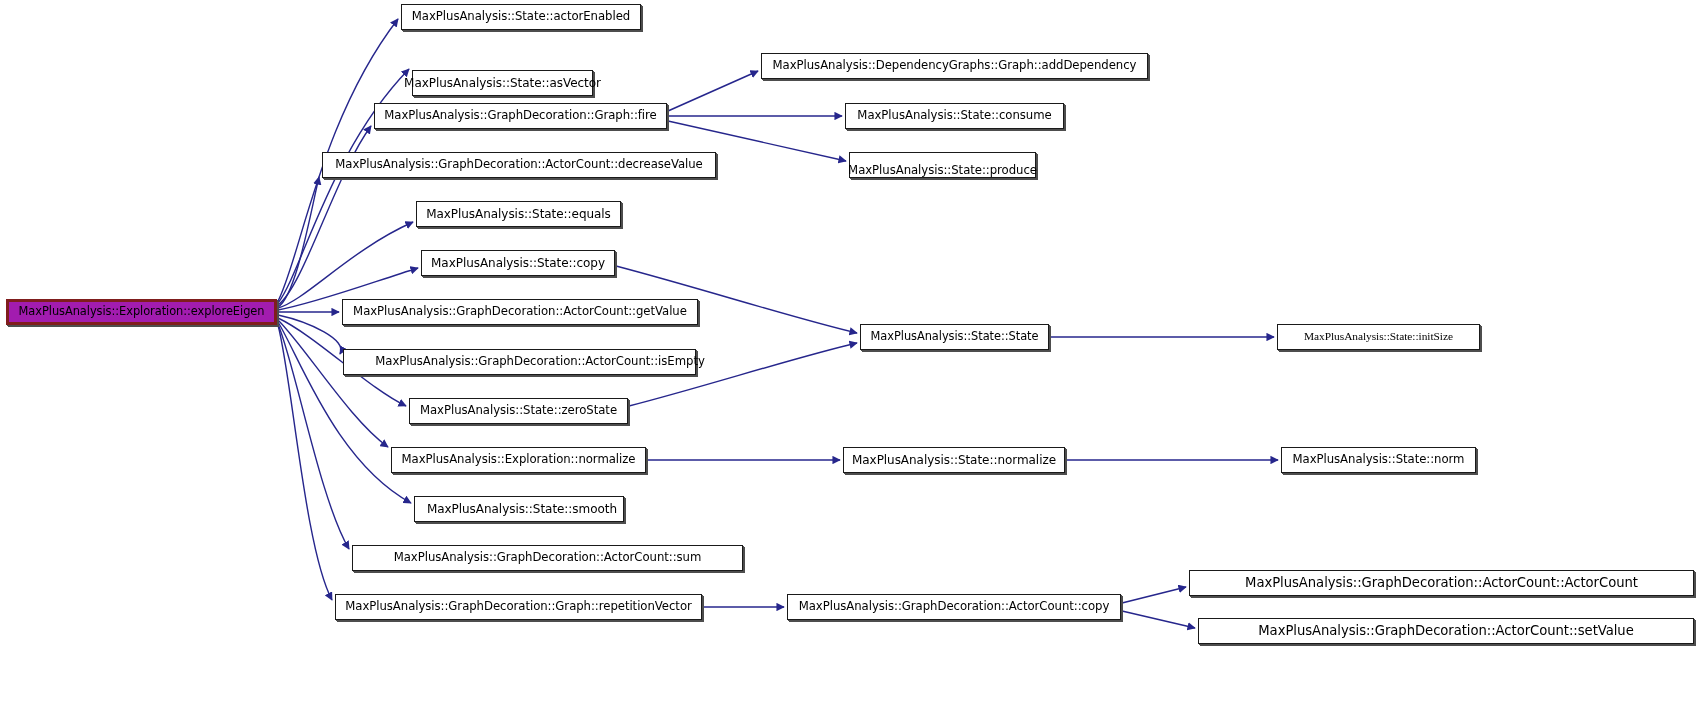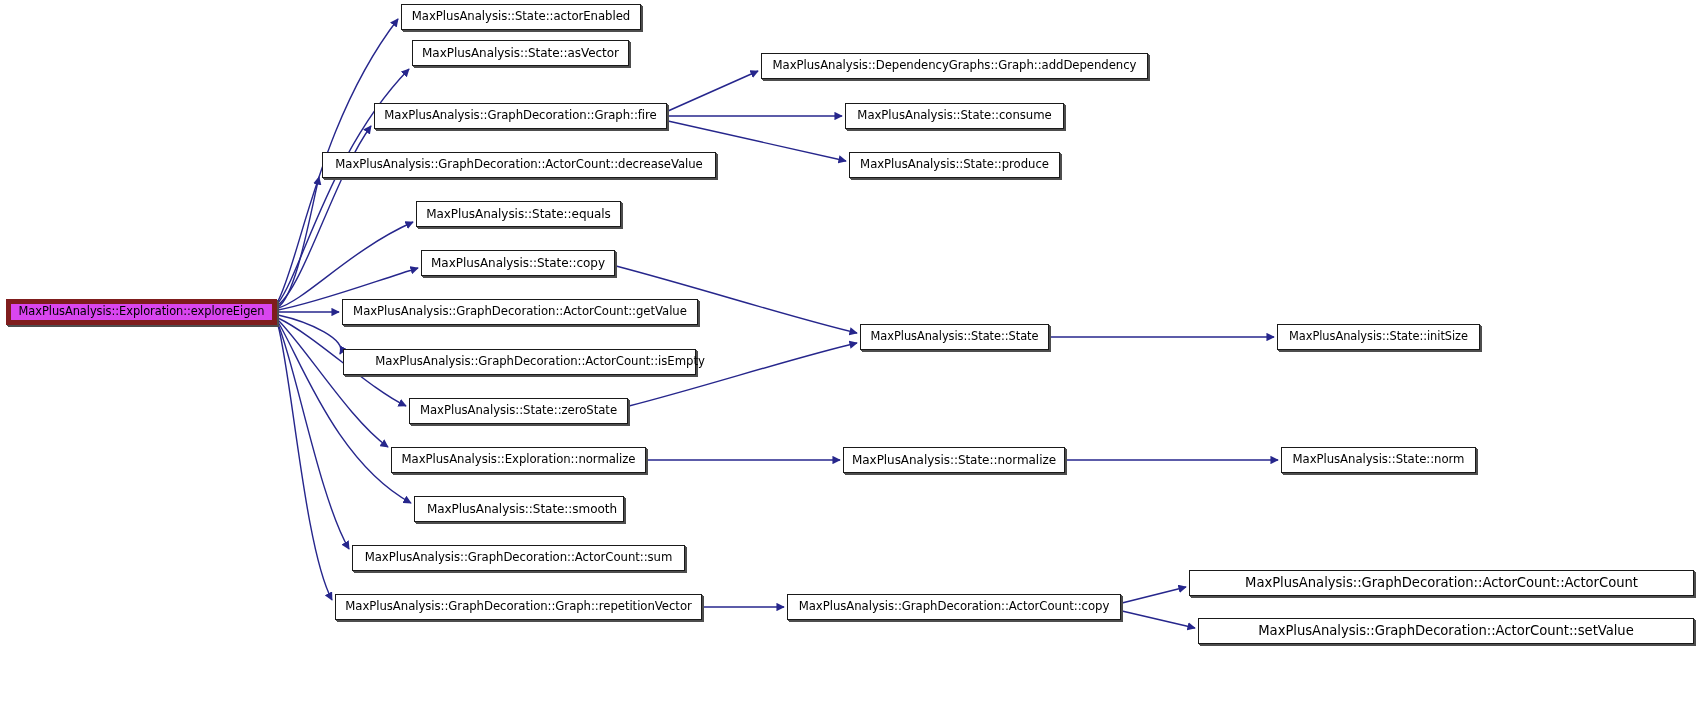--- a/index.html
+++ b/index.html
@@ -18,22 +18,22 @@
     border:1px solid #1a1a1a;
     box-shadow:1px 1px 0 0 #4d4d4d, 2px 2px 0 0 #4d4d4d;
     display:flex;align-items:center;justify-content:center;
     white-space:nowrap;
     color:#000000;
     font-size:13.2px;
     line-height:1;
     letter-spacing:-0.05px;
   }
   .node.root{
-    background:#d946ef;
-    border:5px solid #7f1d1d;
+    background:#a21caf;
+    border:3px solid #7f1d1d;
   }
   .node span{display:block;padding:0 6px;}
 </style>
 </head>
 <body>
 
 <div id="canvas">
 
   <svg id="edges" viewBox="0 0 1699 707" xmlns="http://www.w3.org/2000/svg">
     <defs>
@@ -69,21 +69,21 @@
       </g>
   </svg>
 
   <div id="node-layer">
       <div class="node root" style="left: 6px; top: 299px; width: 271px; height: 26px;">
         <span style="font-size: 11.4px;">MaxPlusAnalysis::Exploration::exploreEigen</span>
       </div>
       <div class="node" style="left: 401px; top: 4px; width: 240px; height: 26px;">
         <span style="font-size: 11.7px;">MaxPlusAnalysis::State::actorEnabled</span>
       </div>
-      <div class="node" style="left: 412px; top: 40px; width: 217px; height: 26px;">
+      <div class="node" style="left: 412px; top: 70px; width: 181px; height: 26px;">
         <span style="font-size: 12px;">MaxPlusAnalysis::State::asVector</span>
       </div>
       <div class="node" style="left: 374px; top: 103px; width: 293px; height: 26px;">
         <span style="font-size: 11.7px;">MaxPlusAnalysis::GraphDecoration::Graph::fire</span>
       </div>
       <div class="node" style="left: 322px; top: 152px; width: 394px; height: 26px;">
         <span style="font-size: 11.7px;">MaxPlusAnalysis::GraphDecoration::ActorCount::decreaseValue</span>
       </div>
       <div class="node" style="left: 416px; top: 201px; width: 205px; height: 26px;">
         <span style="font-size: 12px;">MaxPlusAnalysis::State::equals</span>
@@ -99,46 +99,46 @@
       </div>
       <div class="node" style="left: 409px; top: 398px; width: 219px; height: 26px;">
         <span style="font-size: 11.7px;">MaxPlusAnalysis::State::zeroState</span>
       </div>
       <div class="node" style="left: 391px; top: 447px; width: 255px; height: 26px;">
         <span style="font-size: 11.7px;">MaxPlusAnalysis::Exploration::normalize</span>
       </div>
       <div class="node" style="left: 414px; top: 496px; width: 210px; height: 26px; justify-content: flex-end;">
         <span style="font-size: 12px;">MaxPlusAnalysis::State::smooth</span>
       </div>
-      <div class="node" style="left: 352px; top: 545px; width: 333px; height: 26px;">
+      <div class="node" style="left: 352px; top: 545px; width: 391px; height: 26px;">
         <span style="font-size: 11.7px;">MaxPlusAnalysis::GraphDecoration::ActorCount::sum</span>
       </div>
       <div class="node" style="left: 335px; top: 594px; width: 367px; height: 26px;">
         <span style="font-size: 11.7px;">MaxPlusAnalysis::GraphDecoration::Graph::repetitionVector</span>
       </div>
       <div class="node" style="left: 761px; top: 53px; width: 387px; height: 26px;">
         <span style="font-size: 11.7px;">MaxPlusAnalysis::DependencyGraphs::Graph::addDependency</span>
       </div>
       <div class="node" style="left: 845px; top: 103px; width: 219px; height: 26px;">
         <span style="font-size: 11.7px;">MaxPlusAnalysis::State::consume</span>
       </div>
-      <div class="node" style="left: 849px; top: 152px; width: 211px; height: 26px;">
+      <div class="node" style="left: 849px; top: 152px; width: 187px; height: 26px; align-items: flex-end;">
         <span style="font-size: 11.7px;">MaxPlusAnalysis::State::produce</span>
       </div>
       <div class="node" style="left: 860px; top: 324px; width: 189px; height: 26px;">
         <span style="font-size: 11.4px;">MaxPlusAnalysis::State::State</span>
       </div>
       <div class="node" style="left: 843px; top: 447px; width: 222px; height: 26px;">
         <span style="font-size: 12px;">MaxPlusAnalysis::State::normalize</span>
       </div>
       <div class="node" style="left: 787px; top: 594px; width: 334px; height: 26px;">
         <span style="font-size: 11.7px;">MaxPlusAnalysis::GraphDecoration::ActorCount::copy</span>
       </div>
       <div class="node" style="left: 1277px; top: 324px; width: 203px; height: 26px;">
-        <span style="font-size: 11.4px;">MaxPlusAnalysis::State::initSize</span>
+        <span style="font-size: 11.4px; font-family: Liberation Serif, serif;">MaxPlusAnalysis::State::initSize</span>
       </div>
       <div class="node" style="left: 1281px; top: 447px; width: 195px; height: 26px;">
         <span style="font-size: 11.7px;">MaxPlusAnalysis::State::norm</span>
       </div>
       <div class="node" style="left: 1189px; top: 570px; width: 505px; height: 26px;">
         <span>MaxPlusAnalysis::GraphDecoration::ActorCount::ActorCount</span>
       </div>
       <div class="node" style="left: 1198px; top: 618px; width: 496px; height: 26px;">
         <span>MaxPlusAnalysis::GraphDecoration::ActorCount::setValue</span>
       </div>

